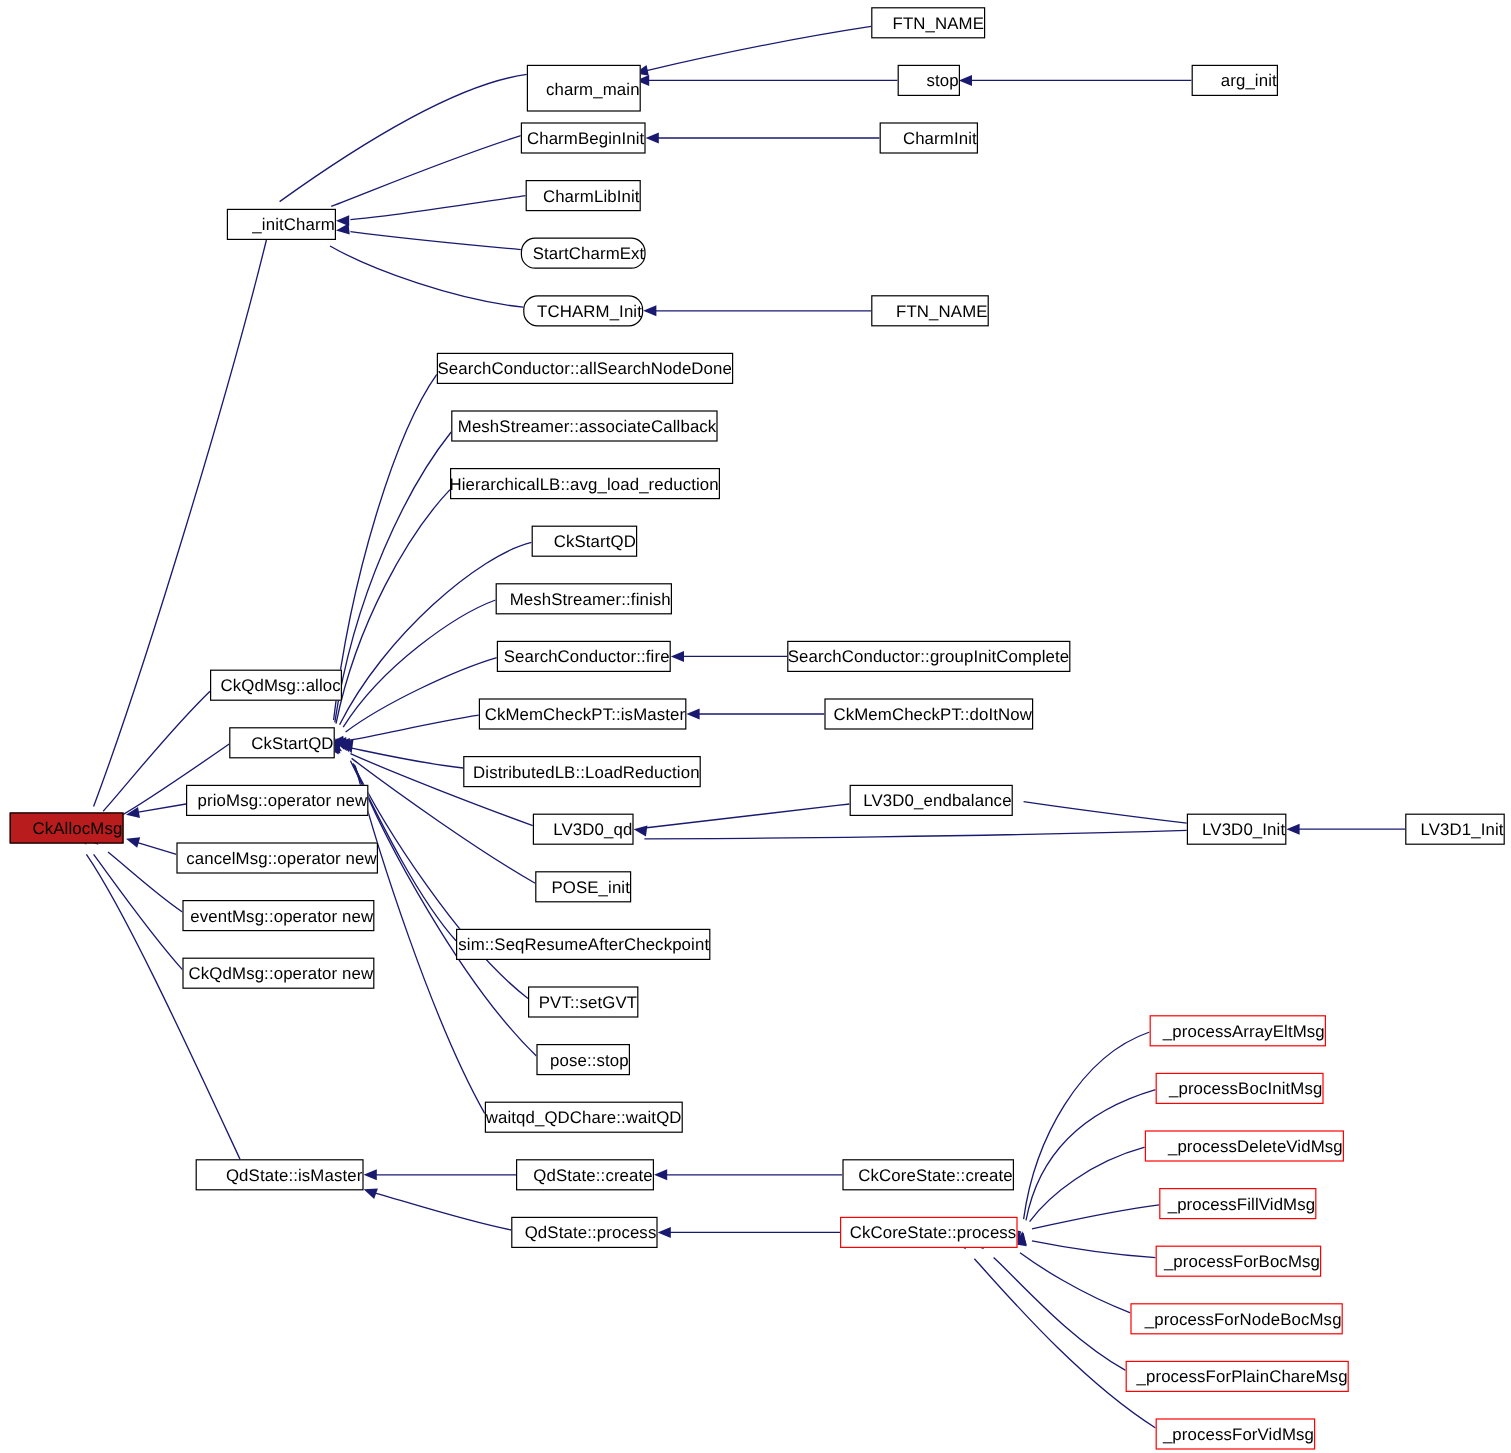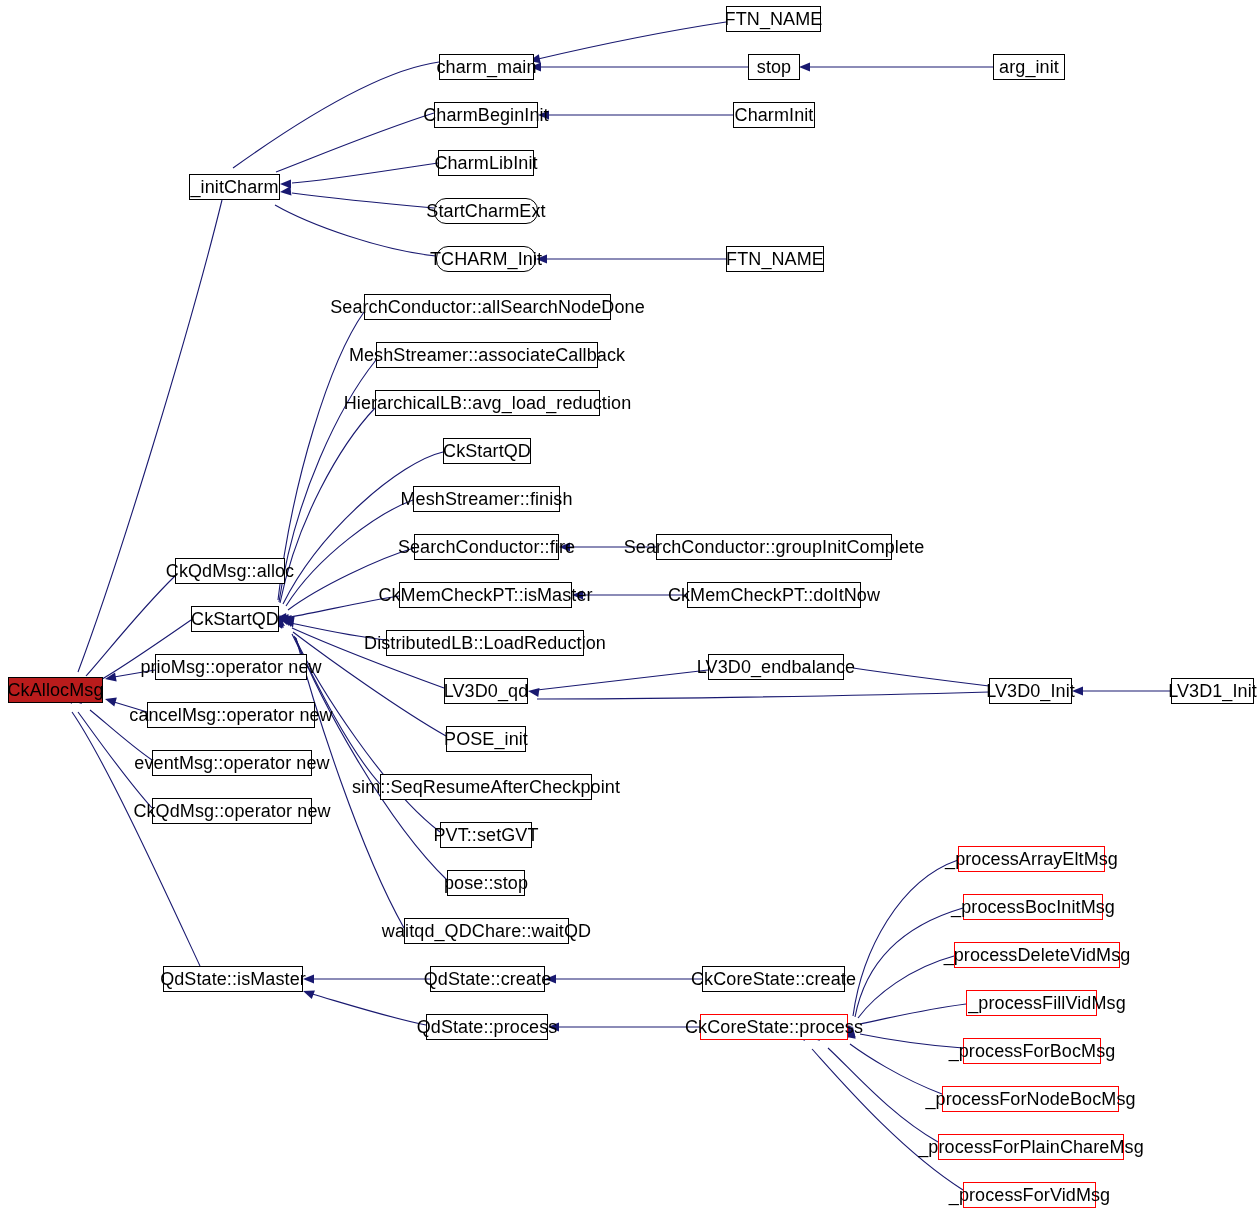--- a/index.html
+++ b/index.html
@@ -21,22 +21,22 @@
     height:1211px;
     pointer-events:none;
   }
   .node{
     position:absolute;
     box-sizing:border-box;
     background:#ffffff;
     border:1px solid #000000;
     display:flex;
     align-items:center;
-    justify-content:center;
-    font-size:18px;
+    justify-content:flex-end;
+    font-size:14px;
     line-height:1;
     color:#000000;
     white-space:nowrap;
     letter-spacing:0.1px;
   }
   .node.red{ border-color:#ff0000; }
   .node.highlight{ background:#b91c1c; border-color:#000000; }
   .node .lbl{ pointer-events:none; }
 </style>
 </head>
@@ -144,21 +144,21 @@
       <polygon points="0,0 11,-4.6 11,4.6" fill="#191970" transform="translate(820,1041) rotate(222)"></polygon>
       <path d="M963,1190 C900,1150 840,1080 812,1049" fill="none" stroke="#191970" stroke-width="1.1"></path>
       <polygon points="0,0 11,-4.6 11,4.6" fill="#191970" transform="translate(805,1041) rotate(227)"></polygon>
     </svg>
 <div class="node highlight" style="left: 8px; top: 677px; width: 95px; height: 26px;">
       <span class="lbl">CkAllocMsg</span>
     </div>
     <div class="node" style="left: 189px; top: 174px; width: 91px; height: 26px;">
       <span class="lbl">_initCharm</span>
     </div>
-    <div class="node" style="left: 439px; top: 54px; width: 95px; height: 26px;">
+    <div class="node" style="left: 439px; top: 54px; width: 95px; height: 39px;">
       <span class="lbl">charm_main</span>
     </div>
     <div class="node" style="left: 434px; top: 102px; width: 104px; height: 26px;">
       <span class="lbl">CharmBeginInit</span>
     </div>
     <div class="node" style="left: 438px; top: 150px; width: 96px; height: 26px;">
       <span class="lbl">CharmLibInit</span>
     </div>
     <div class="node" style="left: 434px; top: 198px; width: 104px; height: 26px; border-radius: 12px;">
       <span class="lbl">StartCharmExt</span>

